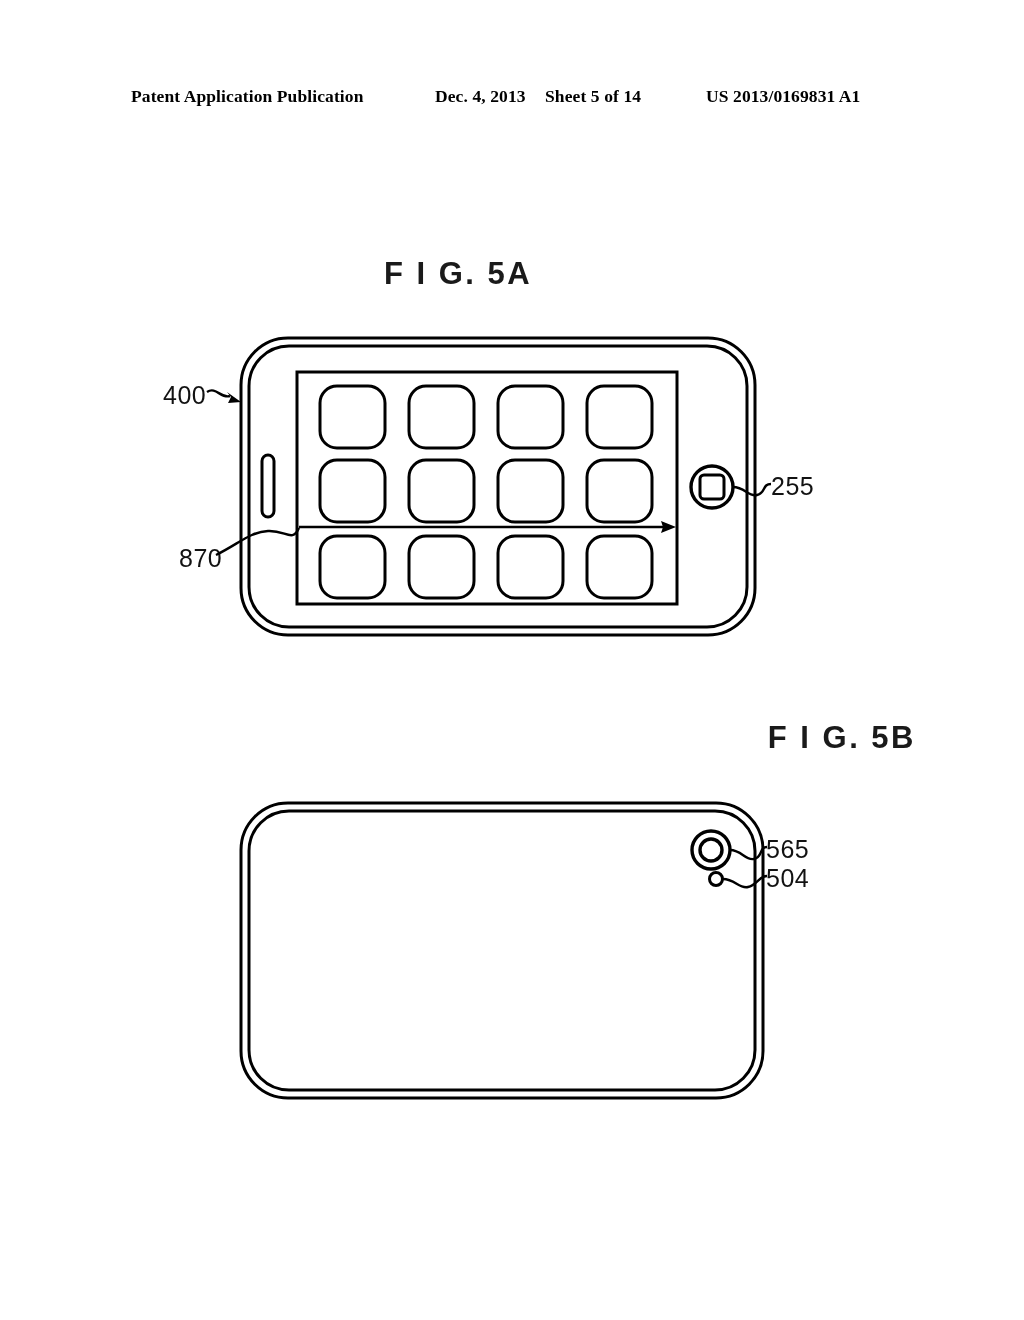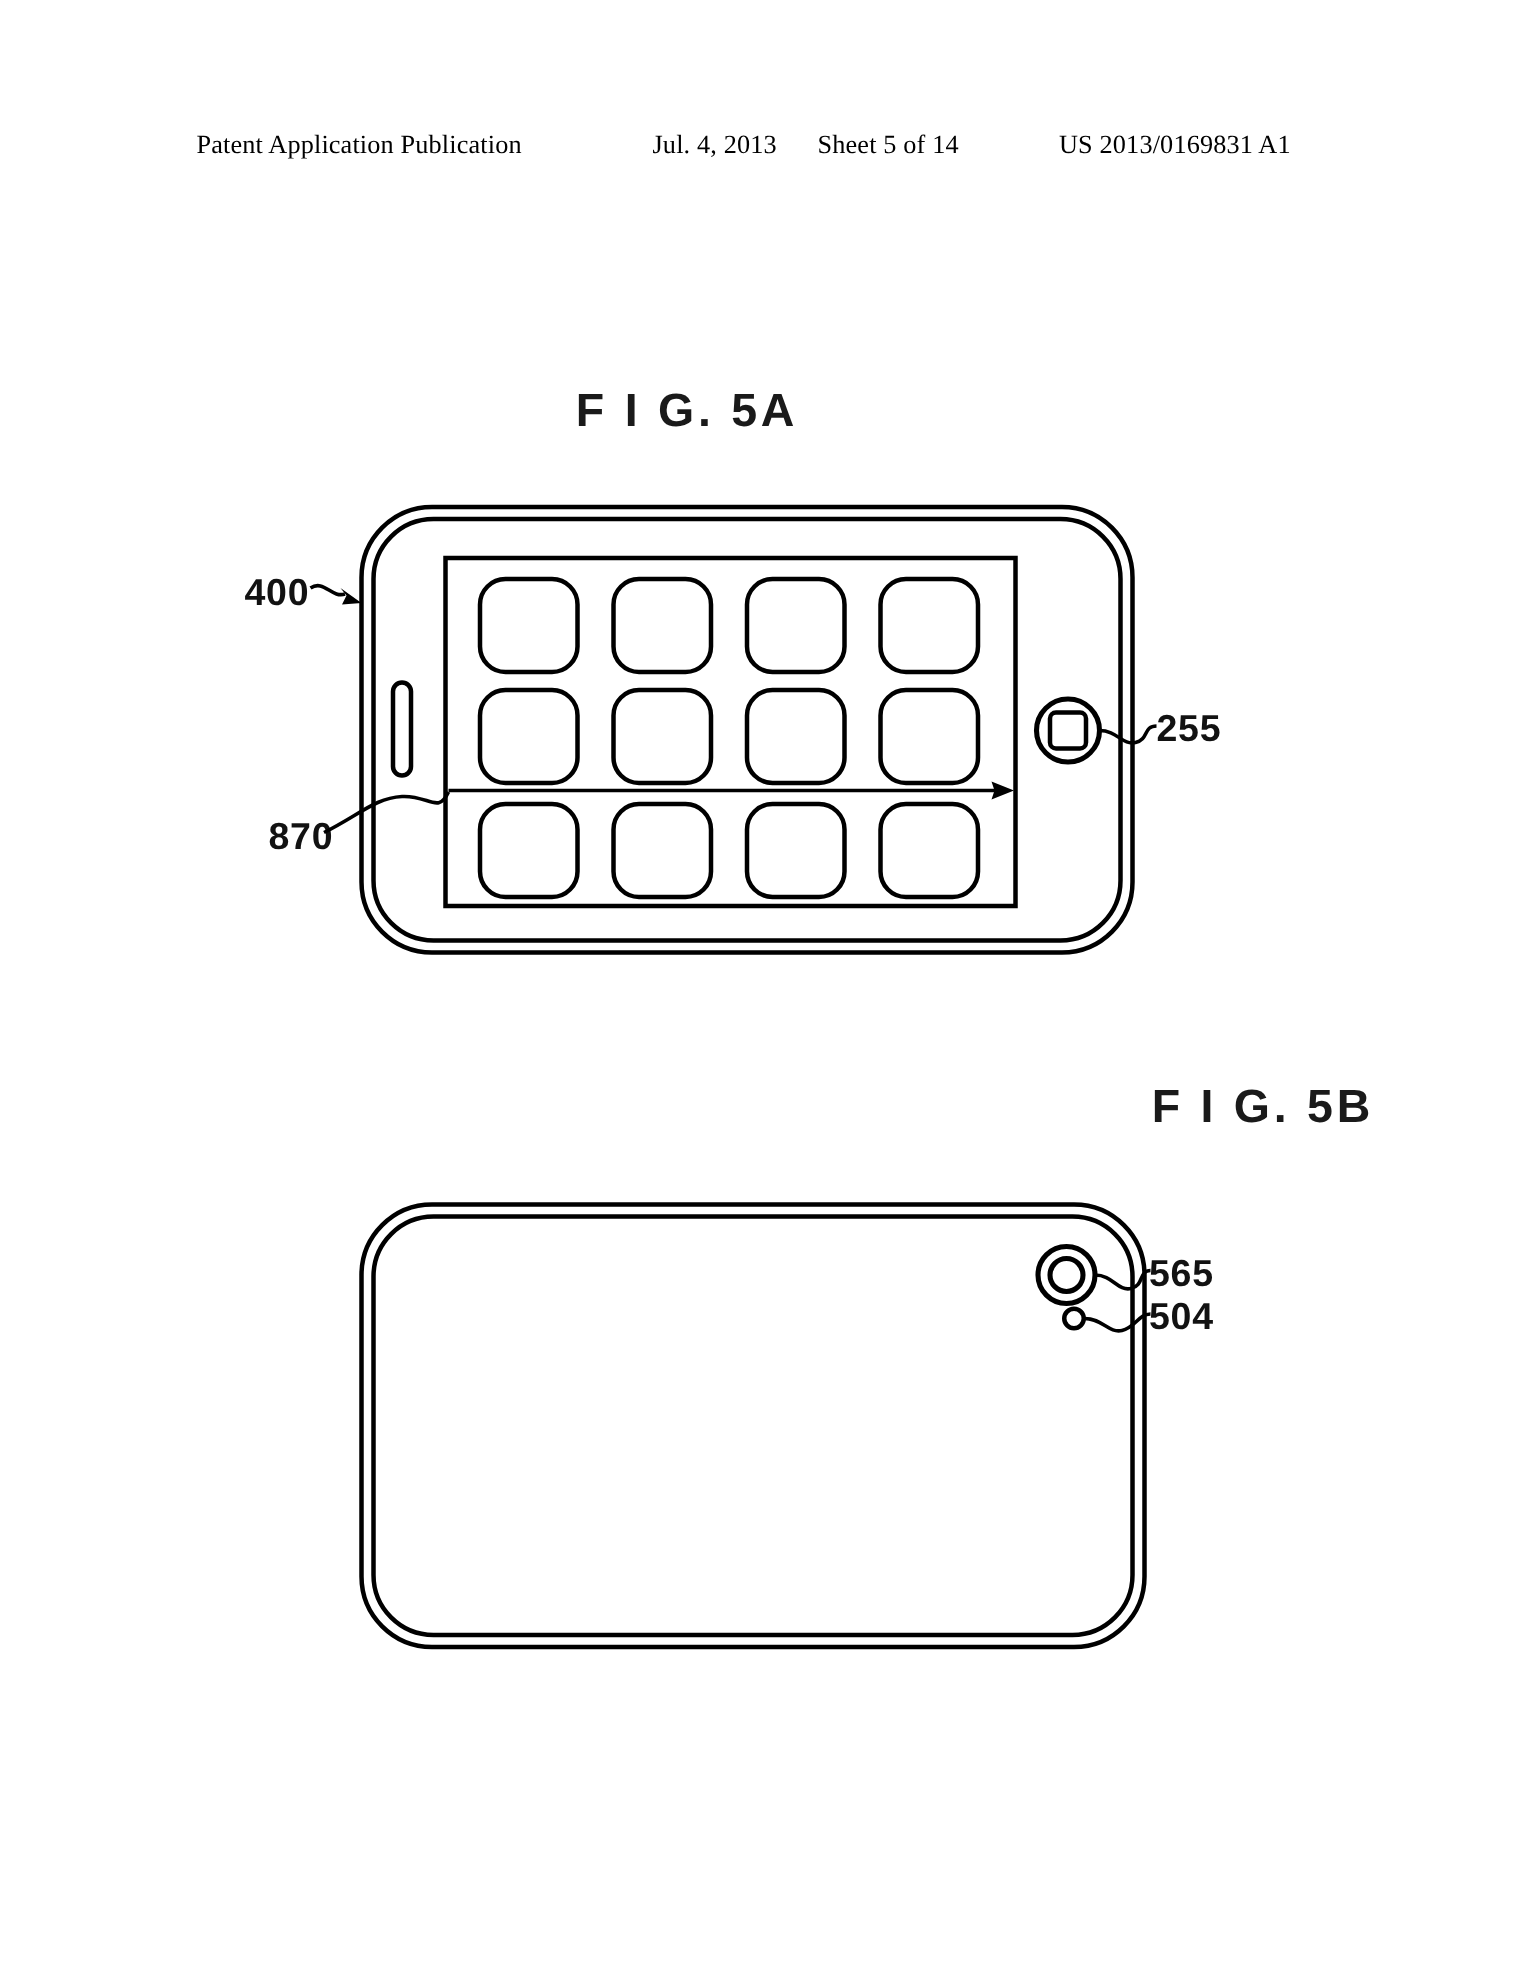--- a/index.html
+++ b/index.html
@@ -20,21 +20,21 @@
   
   .page-header {
     position: absolute;
     top: 86px;
     left: 0;
     width: 1024px;
     height: 26px;
     display: flex;
     align-items: baseline;
     font-family: "Liberation Serif", serif;
-    font-weight: normal;
+    font-weight: bold;
     font-size: 17.5px;
     letter-spacing: 0.1px;
     white-space: nowrap;
   }
   .hdr-pub   { position: absolute; left: 131px; }
   .hdr-date  { position: absolute; left: 435px; }
   .hdr-sheet { position: absolute; left: 545px; }
   .hdr-num   { position: absolute; left: 706px; }
 
   
@@ -57,38 +57,38 @@
     left: 0;
     top: 0;
     width: 1024px;
     height: 1320px;
     pointer-events: none;
   }
 
   .ref-label {
     position: absolute;
     font-family: "Liberation Sans", sans-serif;
-    font-weight: bold;
+    font-weight: normal;
     font-size: 25px;
     letter-spacing: 0.5px;
     color: #121212;
     white-space: nowrap;
   }
   #ref-400 { left: 163px; top: 381px; }
   #ref-501 { left: 179px; top: 544px; }
   #ref-502 { left: 771px; top: 472px; }
   #ref-503 { left: 766px; top: 835px; }
   #ref-504 { left: 766px; top: 864px; }
 </style>
 </head>
 <body>
 
 <div class="page-header">
   <span class="hdr-pub">Patent Application Publication</span>
-  <span class="hdr-date">Jul. 4, 2013</span>
+  <span class="hdr-date">Dec. 4, 2013</span>
   <span class="hdr-sheet">Sheet 5 of 14</span>
   <span class="hdr-num">US 2013/0169831 A1</span>
 </div>
 
 <div class="fig-title" id="fig5a-title">F I G.  5A</div>
 <div class="fig-title" id="fig5b-title">F I G.  5B</div>
 
 <div class="ref-label" id="ref-400">400</div>
 <div class="ref-label" id="ref-501">870</div>
 <div class="ref-label" id="ref-502">255</div>

